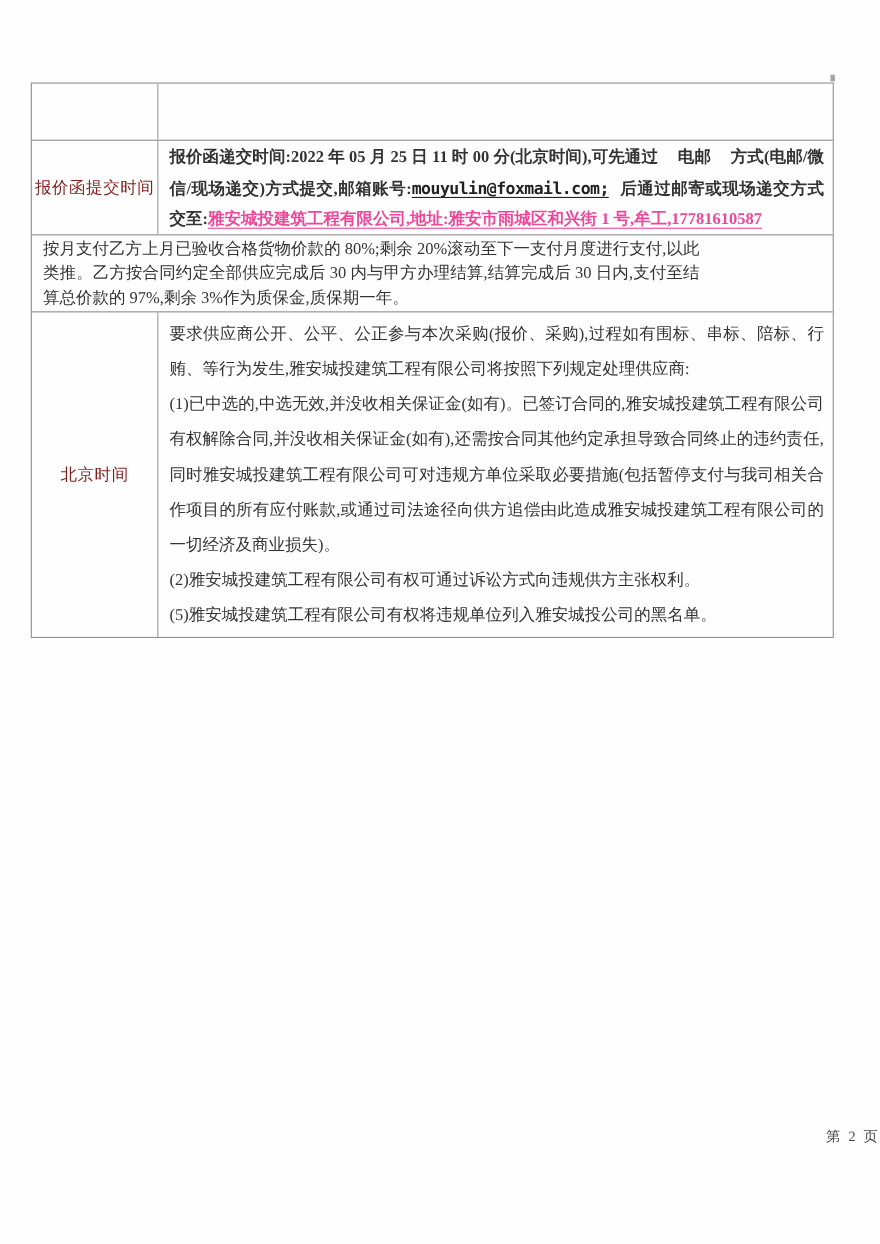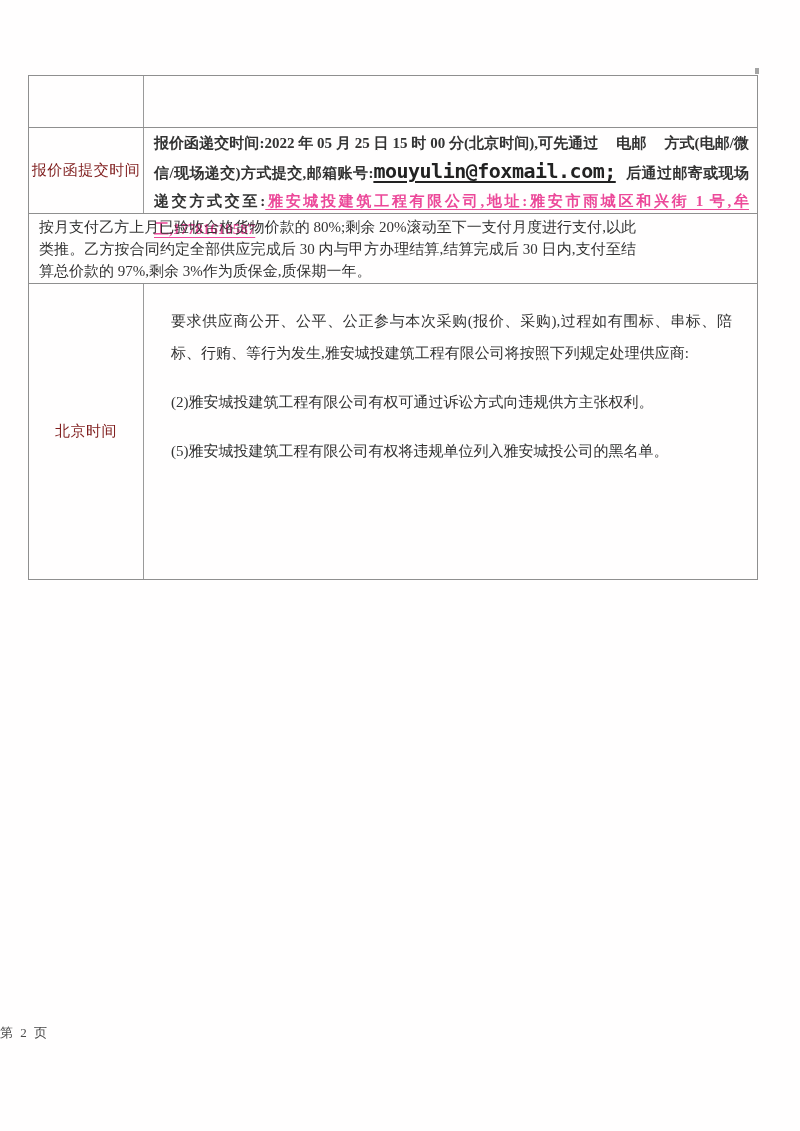--- a/index.html
+++ b/index.html
@@ -43,49 +43,49 @@
   }
 
   .row-blank { height: 52px; }
   .row-quote { height: 86px; }
   .row-payment { height: 70px; }
   .row-integrity { height: 295px; }
 
   .row-quote .td { line-height: 28px; font-weight: bold; padding-top: 1px; }
   .row-payment .td { line-height: 22px; font-weight: normal; padding-top: 2px; }
   .row-integrity .td { line-height: 32px; font-weight: normal; padding-top: 4px; }
-  .row-integrity .td p { margin: 17px; }
+  .row-integrity .td p { margin: 0; }
 
   .u-blank {
     padding: 0 18px;
     text-underline-offset: 3px;
   }
   .email {
     font-family: "DejaVu Sans Mono", "Liberation Mono", monospace;
-    font-size: 20px;
+    font-size: 15px;
     font-weight: bold;
     text-decoration: underline;
     text-underline-offset: 3px;
     padding-right: 10px;
     color: #222222;
     letter-spacing: -0.5px;
   }
   .bold-u {
     font-weight: bold;
     text-decoration: underline;
     text-underline-offset: 3px;
     color: #ec4899;
   }
 
   .footer {
     position: absolute;
     left: 0;
     width: 100%;
     top: 1024px;
-    text-align: left;
+    text-align: right;
     font-size: 13px;
     color: #4a4a4a;
     letter-spacing: 2px;
   }
 
   
   .scan-speck {
     position: absolute;
     left: 755px;
     top: 68px;
@@ -102,31 +102,32 @@
 
   <div class="doc-table">
 
     <div class="tr row-blank">
       <div class="th"></div>
       <div class="td"></div>
     </div>
 
     <div class="tr row-quote">
       <div class="th">报价函提交时间</div>
-      <div class="td"><span>报价函递交时间:2022 年 05 月 25 日 15 时 00 分(北京时间),可先通过</span><span class="u-blank">电邮</span><span>方式(电邮/微信/现场递交)方式提交,邮箱账号:</span><span class="email">mouyulin@foxmail.com;</span><span>后通过邮寄或现场递交方式交至:</span><span class="bold-u">雅安城投建筑工程有限公司,地址:雅安市雨城区和兴街 1 号,牟工,17781610587</span></div>
+      <div class="td"><span>报价函递交时间:2022 年 05 月 25 日 11 时 00 分(北京时间),可先通过</span><span class="u-blank">电邮</span><span>方式(电邮/微信/现场递交)方式提交,邮箱账号:</span><span class="email">mouyulin@foxmail.com;</span><span>后通过邮寄或现场递交方式交至:</span><span class="bold-u">雅安城投建筑工程有限公司,地址:雅安市雨城区和兴街 1 号,牟工,17781610587</span></div>
     </div>
 
     <div class="tr row-payment">
       <div class="td">按月支付乙方上月已验收合格货物价款的 80%;剩余 20%滚动至下一支付月度进行支付,以此类推。乙方按合同约定全部供应完成后 30 内与甲方办理结算,结算完成后 30 日内,支付至结算总价款的 97%,剩余 3%作为质保金,质保期一年。</div>
     </div>
 
     <div class="tr row-integrity">
       <div class="th">北京时间</div>
       <div class="td">
           <p>要求供应商公开、公平、公正参与本次采购(报价、采购),过程如有围标、串标、陪标、行贿、等行为发生,雅安城投建筑工程有限公司将按照下列规定处理供应商:</p>
+          <p>(1)已中选的,中选无效,并没收相关保证金(如有)。已签订合同的,雅安城投建筑工程有限公司有权解除合同,并没收相关保证金(如有),还需按合同其他约定承担导致合同终止的违约责任,同时雅安城投建筑工程有限公司可对违规方单位采取必要措施(包括暂停支付与我司相关合作项目的所有应付账款,或通过司法途径向供方追偿由此造成雅安城投建筑工程有限公司的一切经济及商业损失)。</p>
           <p>(2)雅安城投建筑工程有限公司有权可通过诉讼方式向违规供方主张权利。</p>
           <p>(5)雅安城投建筑工程有限公司有权将违规单位列入雅安城投公司的黑名单。</p>
         </div>
     </div>
 
   </div>
 
   <div class="scan-speck"></div>
 
   <div class="footer">第 2 页</div>

